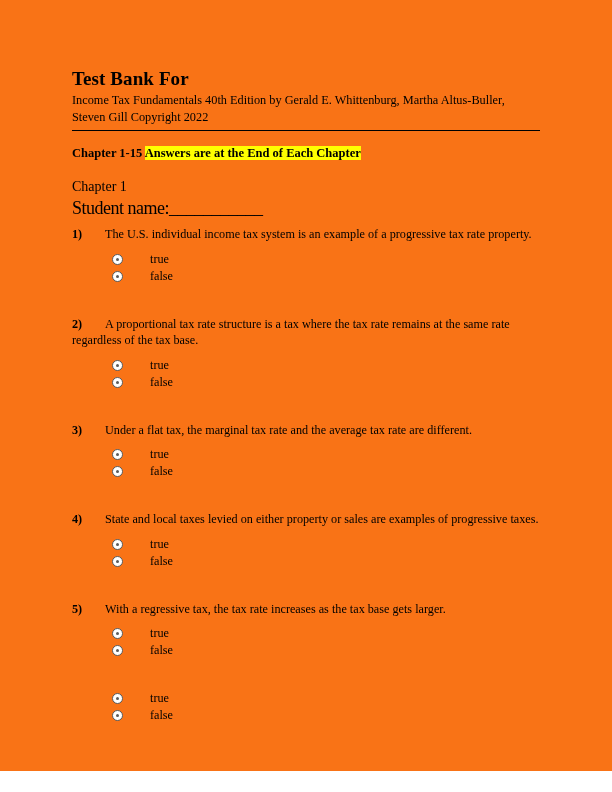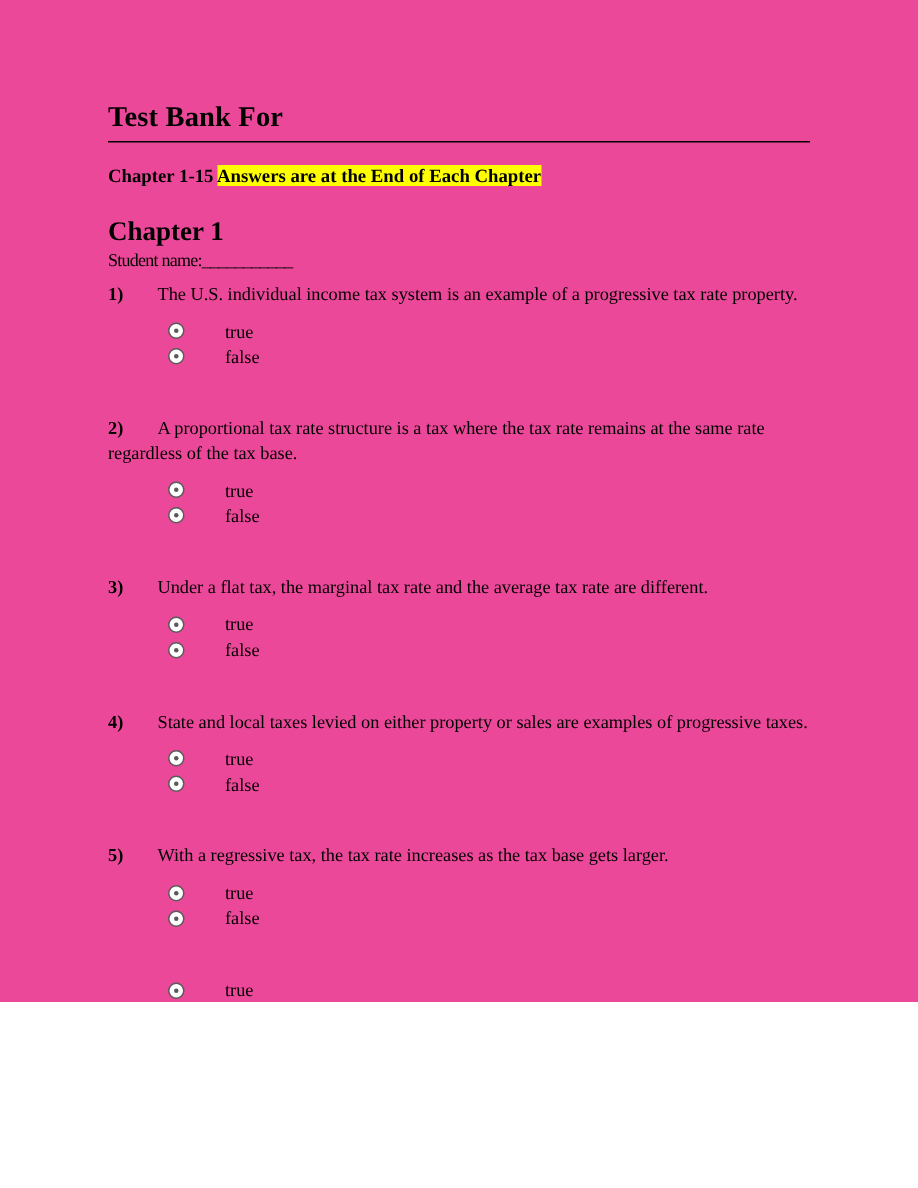--- a/index.html
+++ b/index.html
@@ -3,22 +3,22 @@
 <meta charset="utf-8">
 <style>
   html, body {
     margin: 0;
     padding: 0;
     background: #ffffff;
   }
   .page {
     position: relative;
     width: 612px;
-    height: 668px;
-    background: #ec4899;
+    height: 771px;
+    background: #f97316;
     overflow: hidden;
     font-family: "Liberation Serif", "DejaVu Serif", serif;
     color: #000000;
     box-sizing: border-box;
   }
   .content {
     position: absolute;
     left: 72px;
     top: 68px;
     width: 468px;
@@ -52,28 +52,28 @@
     line-height: 1.3;
     margin: 14px 0 0 0;
     font-weight: bold;
   }
   .hl {
     background: #ffff00;
     font-weight: bold;
   }
 
   .chapter-label {
-    font-size: 18px;
-    font-weight: bold;
+    font-size: 14px;
+    font-weight: normal;
     margin: 17px 0 0 0;
     line-height: 1.25;
   }
 
   .student-name {
-    font-size: 12px;
+    font-size: 18px;
     margin: 1px 0 0 0;
     line-height: 1.25;
   }
   .blank {
     letter-spacing: -0.5px;
   }
 
   .section-instruction {
     font-size: 12.4px;
     font-weight: bold;
@@ -158,20 +158,21 @@
 </style>
 </head>
 <body>
 
 <div class="page">
 
   <div class="content">
 
     <h1 class="doc-title">Test Bank For</h1>
 
+    <p class="doc-subtitle">Income Tax Fundamentals 40th Edition  by Gerald E. Whittenburg, Martha Altus-Buller, Steven Gill Copyright 2022</p>
 
     <hr class="rule">
 
     <p class="chapter-range-line"><span>Chapter 1-15</span><span> </span><span class="hl">Answers are at the End of Each Chapter</span></p>
 
     <p class="chapter-label">Chapter 1</p>
 
     <p class="student-name"><span class="blank">Student name:___________</span></p>
 
 

